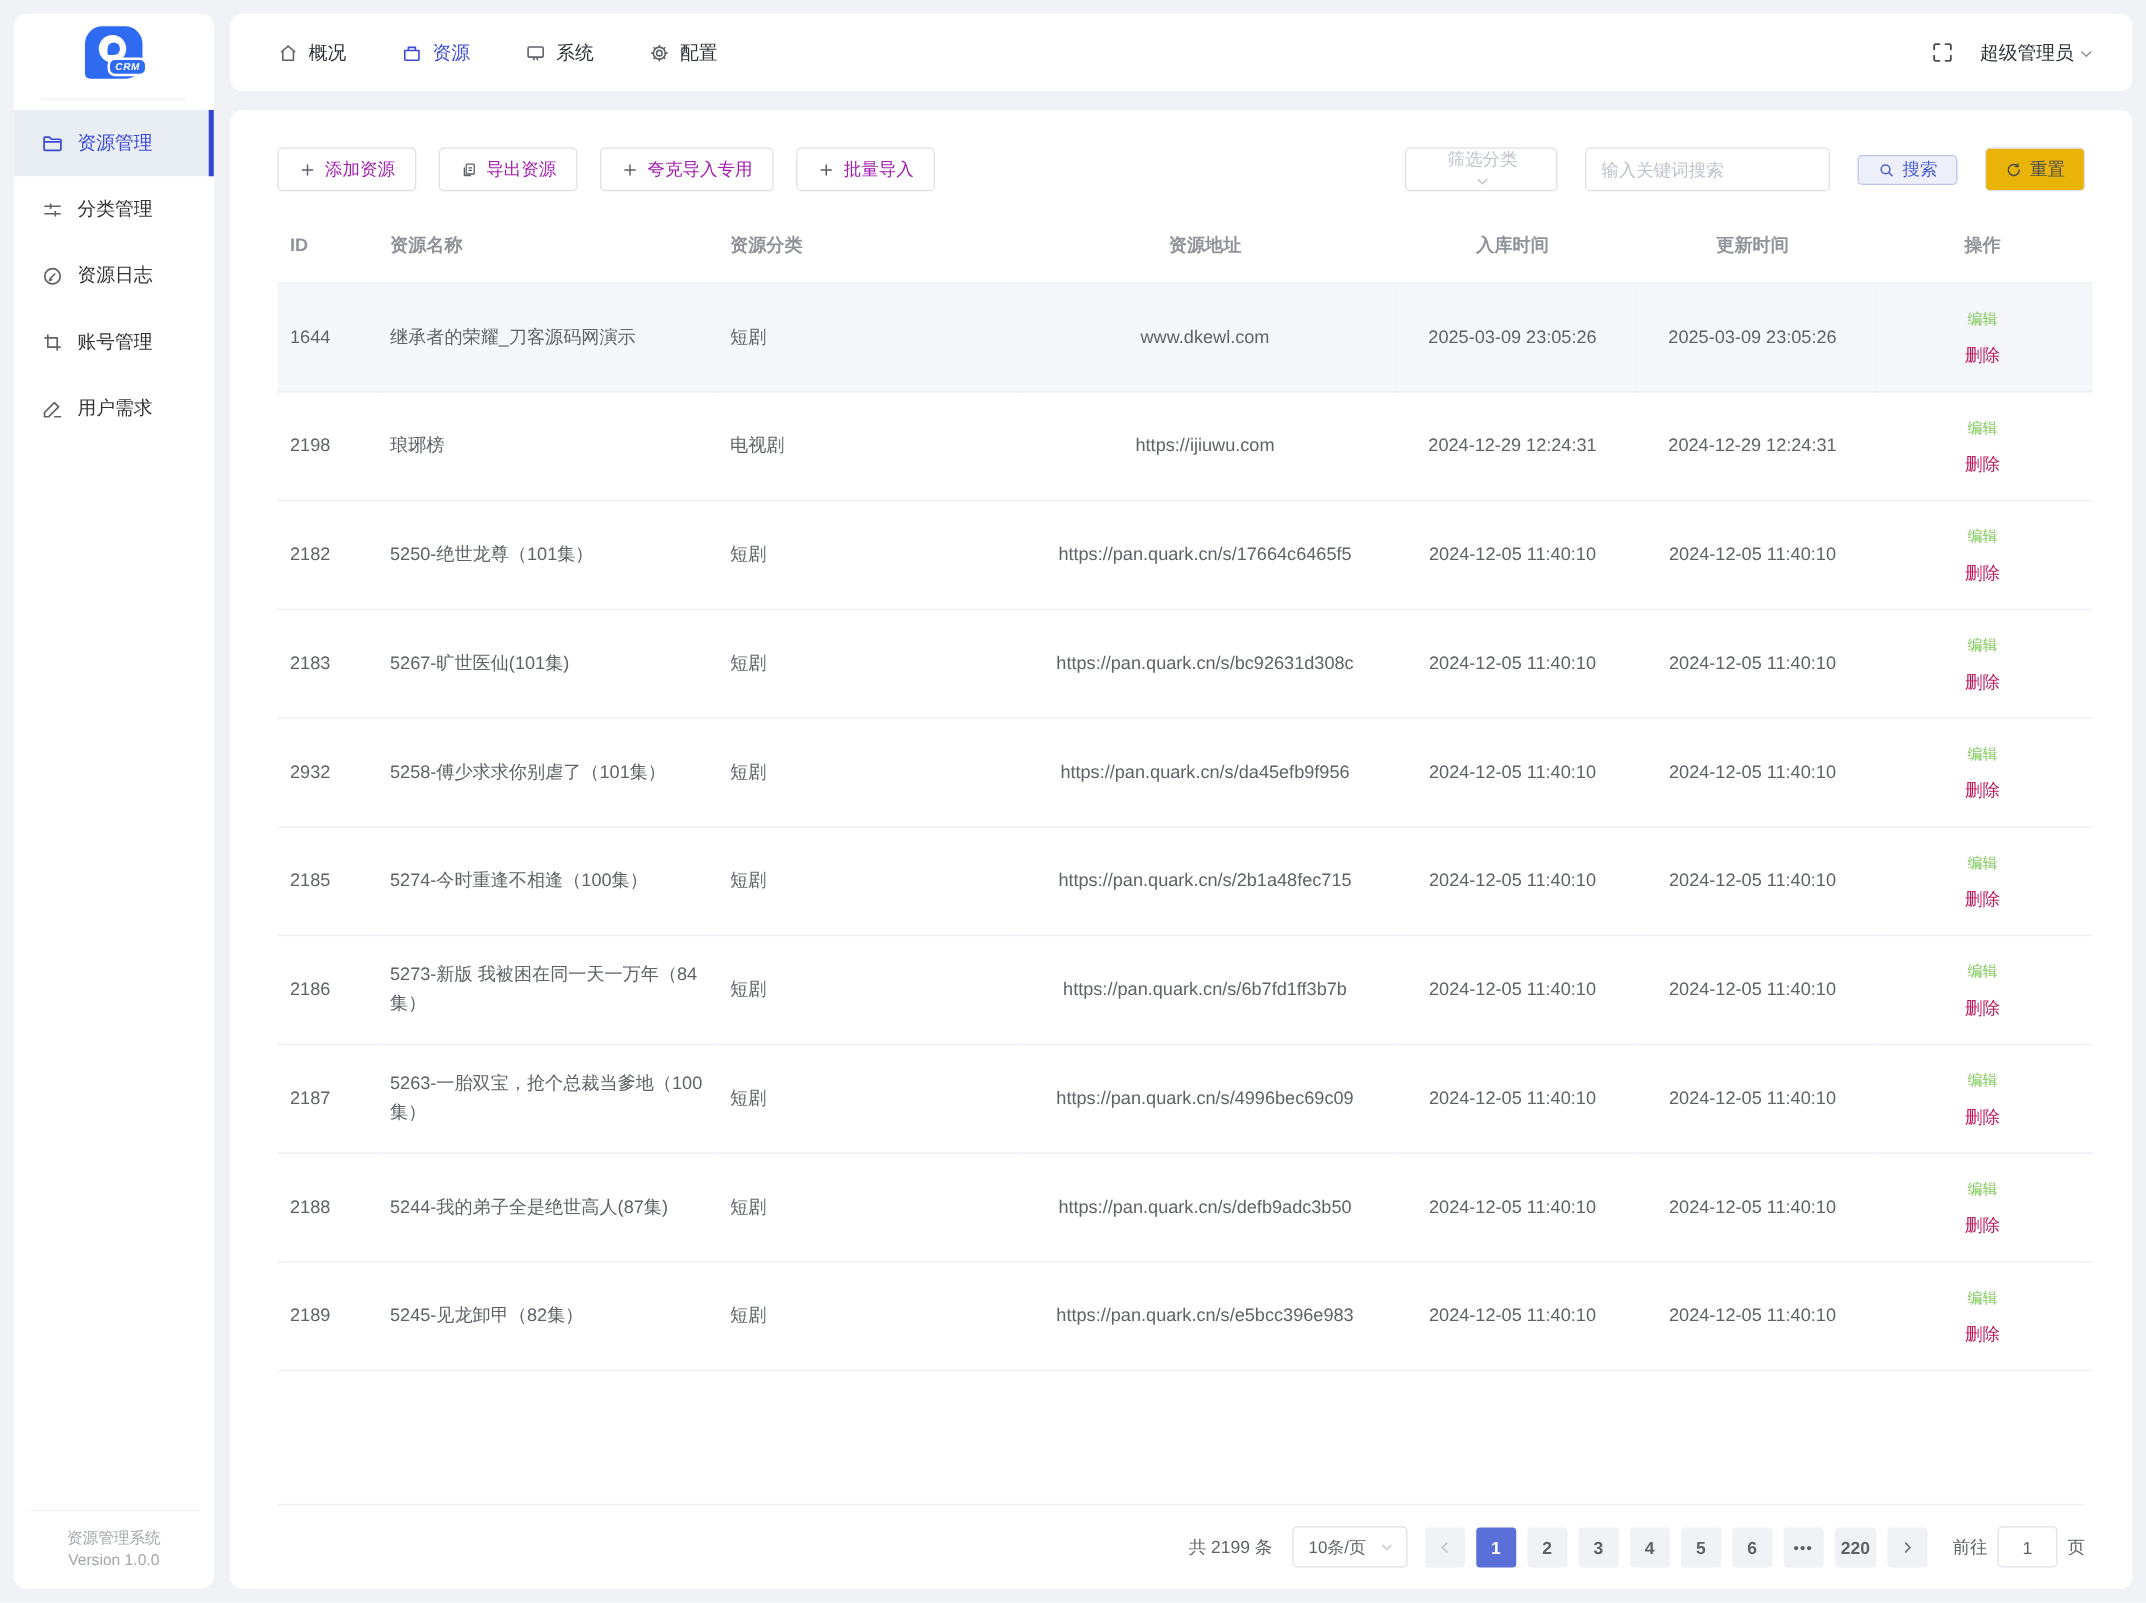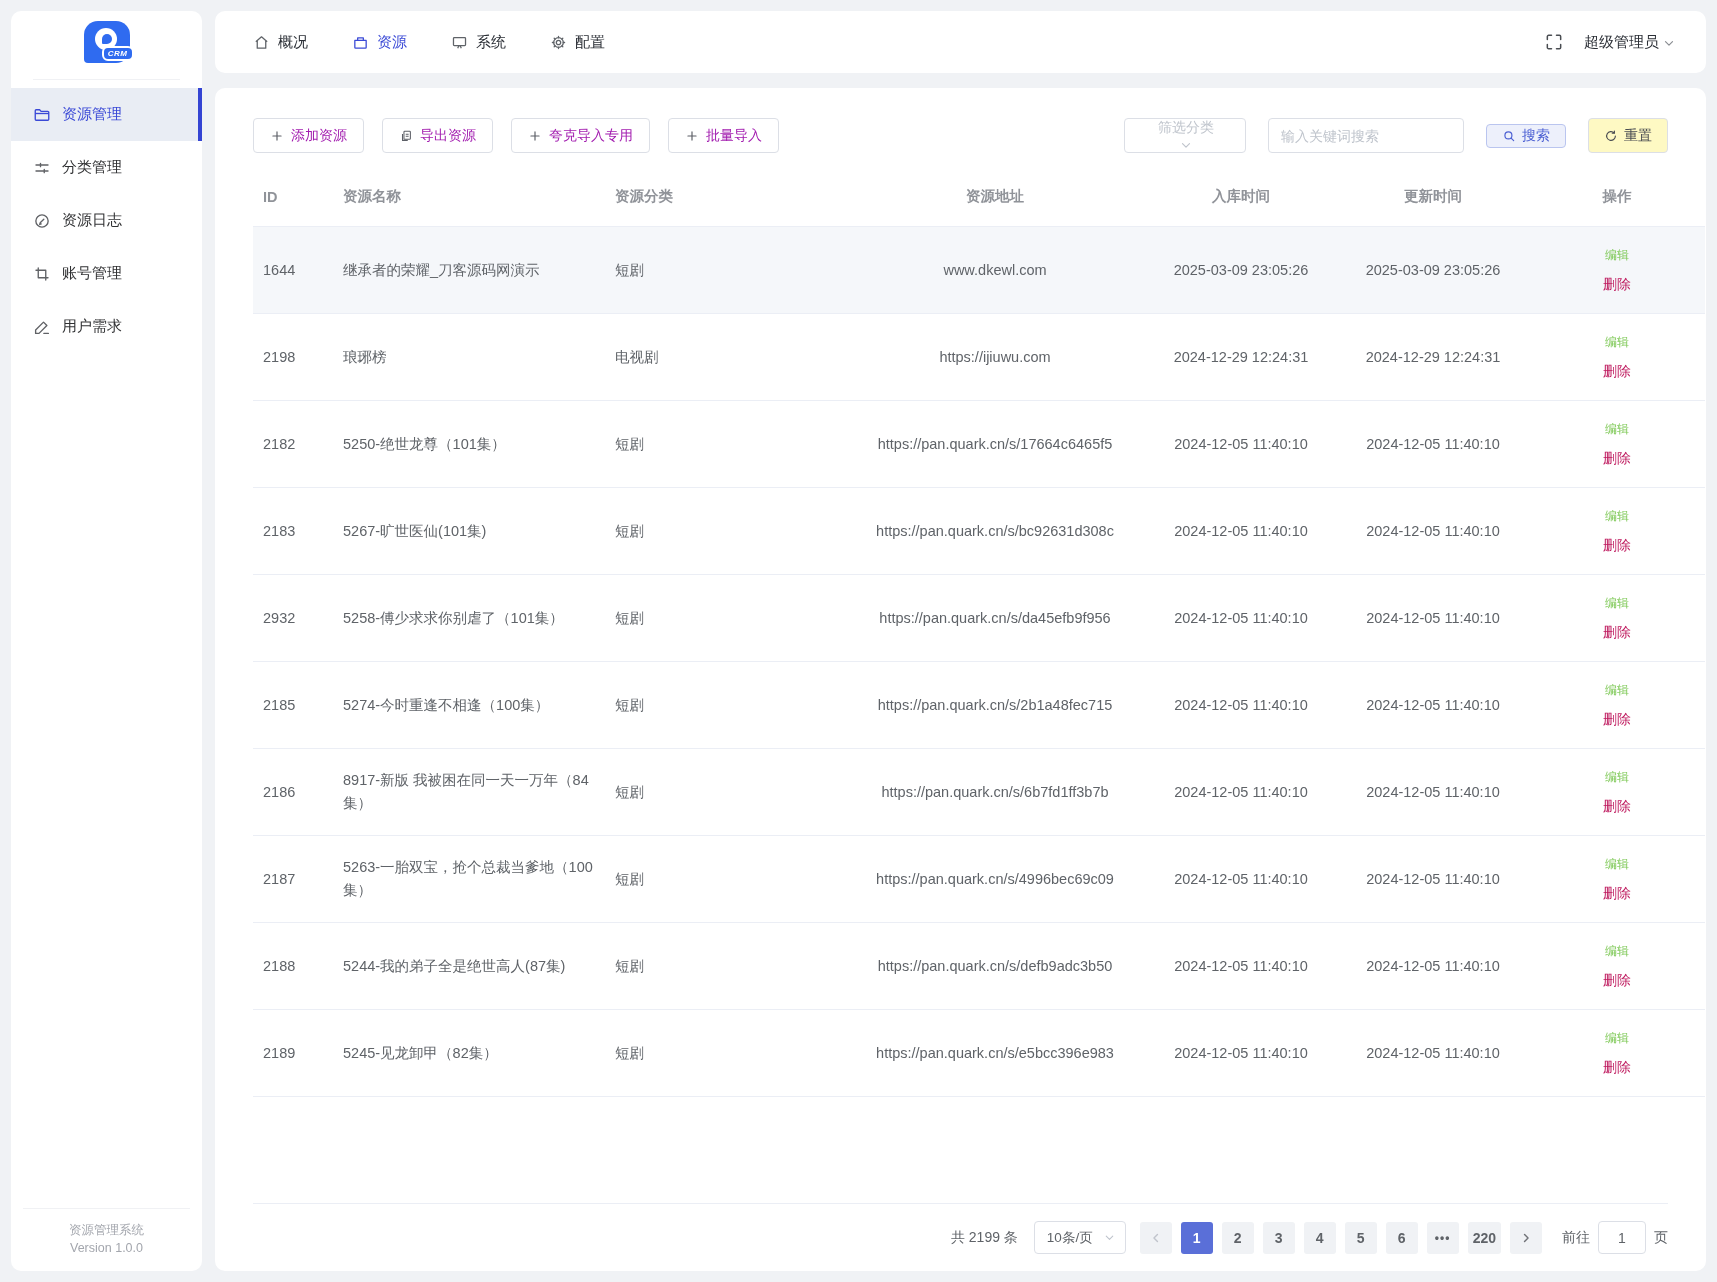--- a/index.html
+++ b/index.html
@@ -4,21 +4,21 @@
 <style>
   * { margin:0; padding:0; box-sizing:border-box; }
   html,body { width:1717px; height:1282px; }
   body {
     font-family:"Liberation Sans","DejaVu Sans",sans-serif;
     background:#f0f2f5; color:#303133; overflow:hidden;
   }
   .page { display:flex; gap:13px; padding:11px; width:100%; height:100%; }
 
   
-  .sidebar { width:191px; background:#fff; border-radius:10px; display:flex; flex-direction:column; flex-shrink:0; }
+  .sidebar { width:160px; background:#fff; border-radius:10px; display:flex; flex-direction:column; flex-shrink:0; }
   .logo-wrap { height:62px; display:flex; align-items:center; justify-content:center; }
   .logo { position:relative; width:46px; height:42px; }
   .logo-bubble { position:absolute; inset:0; background:#2f6bf0; border-radius:14px 14px 14px 4px; }
   .logo-ring { position:absolute; left:11px; top:7px; width:22px; height:22px; background:#fff; border-radius:50%; }
   .logo-dot { position:absolute; left:18px; top:13px; width:10px; height:10px; background:#2f6bf0; border-radius:50% 50% 50% 10%; }
   .logo-badge { position:absolute; right:-4px; bottom:2px; background:#2f6bf0; border:2px solid #fff; color:#fff;
     font-size:8px; font-weight:bold; font-style:italic; padding:1px 4px; border-radius:6px; letter-spacing:.5px; }
   .logo-divider { height:1px; background:#f0f1f4; margin:6px 22px 8px; }
   .side-nav { display:flex; flex-direction:column; }
   .side-item { position:relative; height:53px; display:flex; align-items:center; gap:11px; padding-left:22px;
@@ -58,21 +58,21 @@
   .select-box { display:flex; align-items:center; justify-content:space-between; width:122px; height:35px;
     border:1px solid #dcdfe6; border-radius:4px; padding:0 10px 0 12px; cursor:pointer; background:#fff;flex-direction:column; }
   .select-box .ph { font-size:14px; color:#bfc4cc; }
   .select-box .chev { width:14px; height:14px; color:#bfc4cc; display:flex; }
   .kw-input { width:196px; height:35px; border:1px solid #dcdfe6; border-radius:4px; padding:0 12px;
     font-size:14px; color:#606266; font-family:inherit; }
   .kw-input::placeholder { color:#bfc4cc; }
   .btn-search { display:flex; align-items:center; gap:6px; height:24px; padding:0 15px; background:#edf0fb;
     border:1px solid #bac5ef; border-radius:4px; color:#4b5fd3; font-size:14px; cursor:pointer; }
   .btn-search .bicon { width:14px; height:14px; display:flex; color:#4b5fd3; }
-  .btn-reset { display:flex; align-items:center; gap:6px; height:35px; padding:0 15px; background:#fef9c3;
+  .btn-reset { display:flex; align-items:center; gap:6px; height:35px; padding:0 15px; background:#eab308;
     border:1px solid #dcdfe6; border-radius:4px; color:#4a4d52; font-size:14px; cursor:pointer; }
   .btn-reset .bicon { width:14px; height:14px; display:flex; color:#4a4d52; }
 
   
   table { width:100%; border-collapse:collapse; table-layout:fixed; }
   thead th { font-size:14.5px; color:#909399; font-weight:600; text-align:left; padding:4px 10px 20px; }
   thead th.c, tbody td.c { text-align:center; }
   tbody tr { border-bottom:1px solid #ebeef5; }
   tbody tr.hovered { background:#f5f7fa; border-top:1px solid #ebeef5; }
   tbody td { font-size:14.5px; color:#5f6368; height:87px; padding:10px; line-height:23px; vertical-align:middle;
@@ -408,21 +408,21 @@
             <td class="c">2024-12-05 11:40:10</td>
             <td class="c">
                 <div class="op-links">
                   <span class="lnk-edit">编辑</span>
                   <span class="lnk-del">删除</span>
                 </div>
               </td>
           </tr>
           <tr>
             <td>2186</td>
-            <td>8917-新版 我被困在同一天一万年（84集）</td>
+            <td>5273-新版 我被困在同一天一万年（84集）</td>
             <td>短剧</td>
             <td class="c url">https://pan.quark.cn/s/6b7fd1ff3b7b</td>
             <td class="c">2024-12-05 11:40:10</td>
             <td class="c">2024-12-05 11:40:10</td>
             <td class="c">
                 <div class="op-links">
                   <span class="lnk-edit">编辑</span>
                   <span class="lnk-del">删除</span>
                 </div>
               </td>

